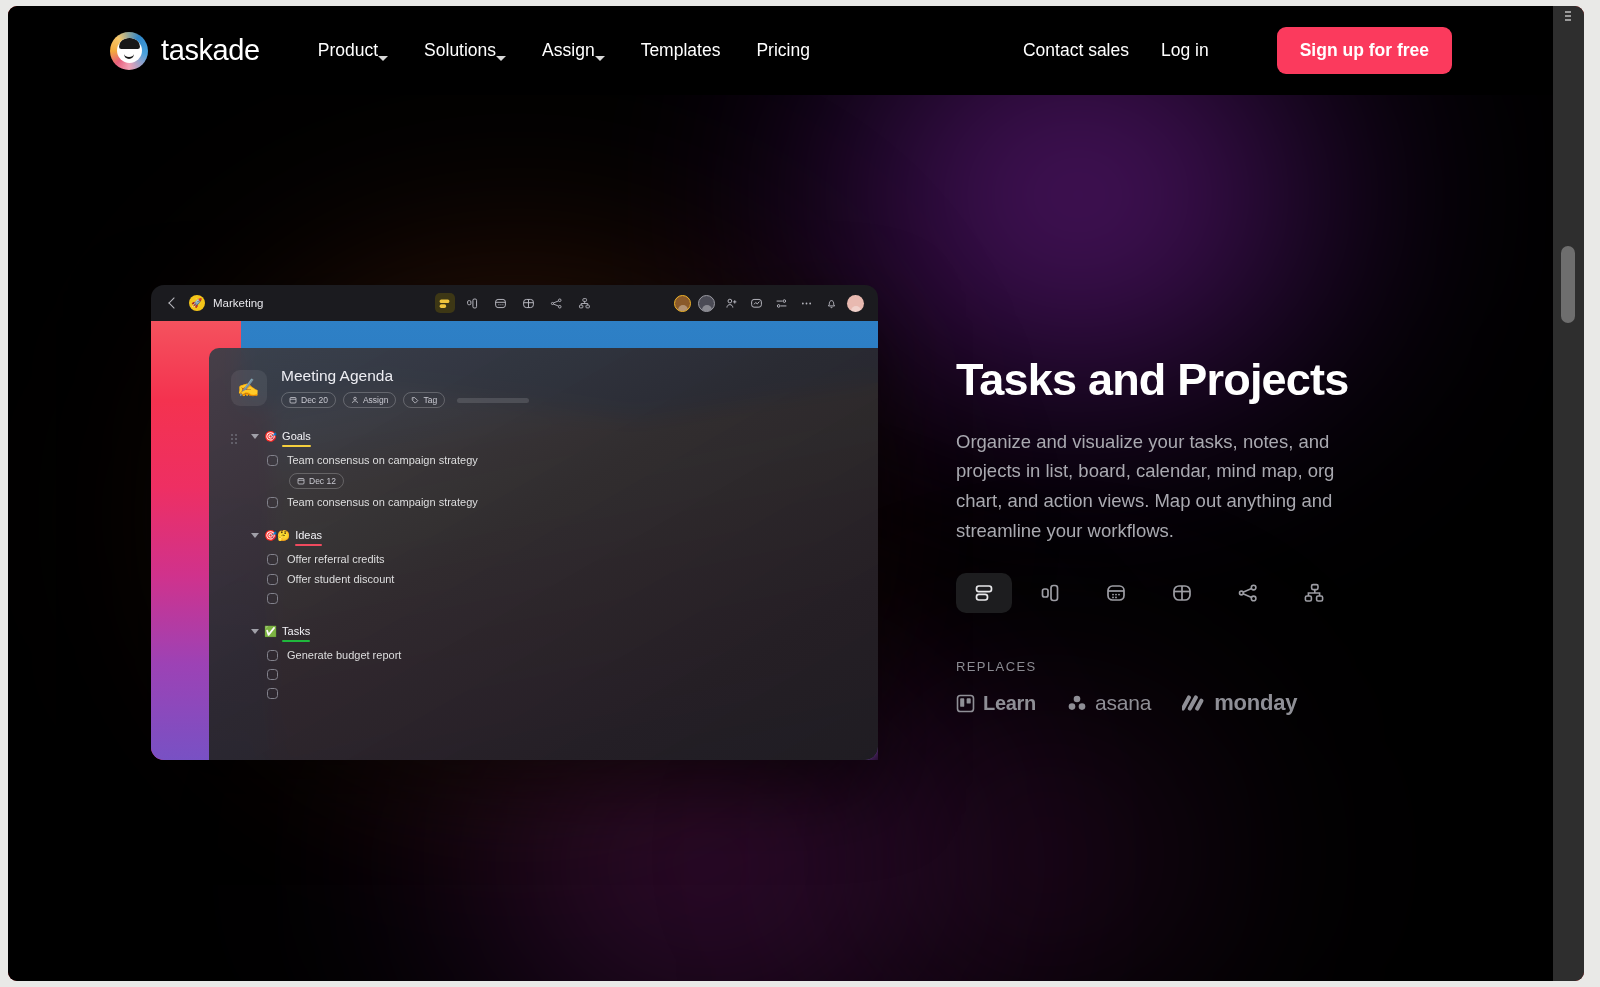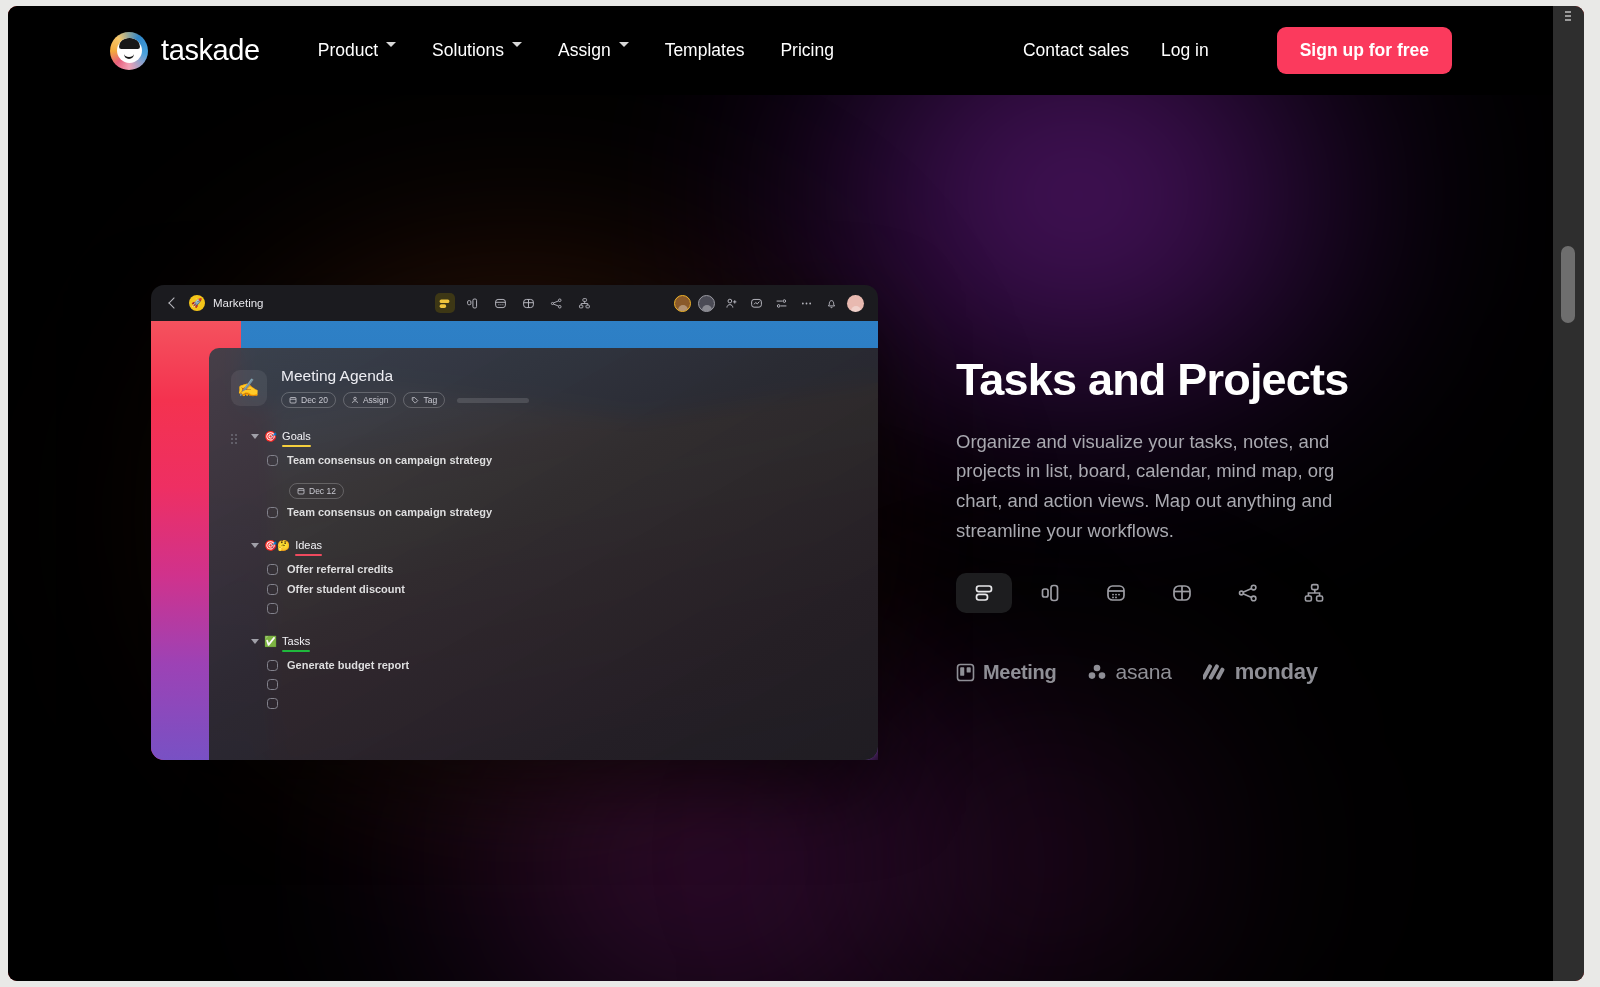--- a/index.html
+++ b/index.html
@@ -82,21 +82,21 @@
     font-weight: 500;
     letter-spacing: -0.4px;
   }
 
   .nav-links {
     display: flex; align-items: center;
     margin-left: 40px;
     gap: 0px;
   }
   .nav-item {
-    display: flex; align-items: flex-start; gap: 8px;
+    display: flex; align-items: flex-end; 
     color: #ffffff;
     font-size: 17.5px;
     padding: 10px 18px;
     cursor: pointer;
     white-space: nowrap;
   }
   .caret {
     width: 0; height: 0;
     border-left: 5px solid transparent;
     border-right: 5px solid transparent;
@@ -386,24 +386,23 @@
     width: 11px; height: 11px;
     border: 1.3px solid #82828c;
     border-radius: 3.5px;
     flex: none;
     cursor: pointer;
   }
   .todo-text {
     color: #dededf;
     font-size: 11px;
     white-space: nowrap;
-    font-weight: bold;
   }
   .sub-chip {
-    margin: 11px 0 3px 58px;
+    margin: 1px 0 3px 58px;
   }
 
   
   #infopanel {
     position: absolute;
     left: 948px; top: 260px;
     width: 430px;
     z-index: 6;
   }
   .hero-title {
@@ -795,28 +794,29 @@
         <button class="view-btn">
           <svg width="24" height="24" viewBox="0 0 24 24">
               <rect x="9.6" y="3.6" width="6.4" height="5" rx="1.5" stroke="#9d9da4" stroke-width="1.6" fill="none"></rect>
               <rect x="3.4" y="15" width="6" height="5" rx="1.5" stroke="#9d9da4" stroke-width="1.6" fill="none"></rect>
               <rect x="14.6" y="15" width="6" height="5" rx="1.5" stroke="#9d9da4" stroke-width="1.6" fill="none"></rect>
               <path d="M12.8 8.6 V12 M6.4 15 V12 H17.6 V15" stroke="#9d9da4" stroke-width="1.6" fill="none"></path>
             </svg>
         </button>
       </div>
 
+      <div class="replaces-label">REPLACES</div>
       <div class="replaces-row">
         <span class="brand">
           <svg width="19" height="19" viewBox="0 0 20 20">
               <rect x="1.6" y="1.6" width="16.8" height="16.8" rx="3" stroke="#8f8f96" stroke-width="1.7" fill="none"></rect>
               <rect x="4.4" y="4.4" width="4.3" height="9" rx="0.9" fill="#8f8f96"></rect>
               <rect x="11.2" y="4.4" width="4.3" height="5.6" rx="0.9" fill="#8f8f96"></rect>
             </svg>
-          <span class="brand-trello-name">Meeting</span>
+          <span class="brand-trello-name">Learn</span>
         </span>
         <span class="brand">
           <svg width="20" height="18" viewBox="0 0 20 18">
               <circle cx="10" cy="5" r="3.3" fill="#8f8f96"></circle>
               <circle cx="5" cy="12.6" r="3.3" fill="#8f8f96"></circle>
               <circle cx="15" cy="12.6" r="3.3" fill="#8f8f96"></circle>
             </svg>
           <span class="brand-asana-name">asana</span>
         </span>
         <span class="brand">

